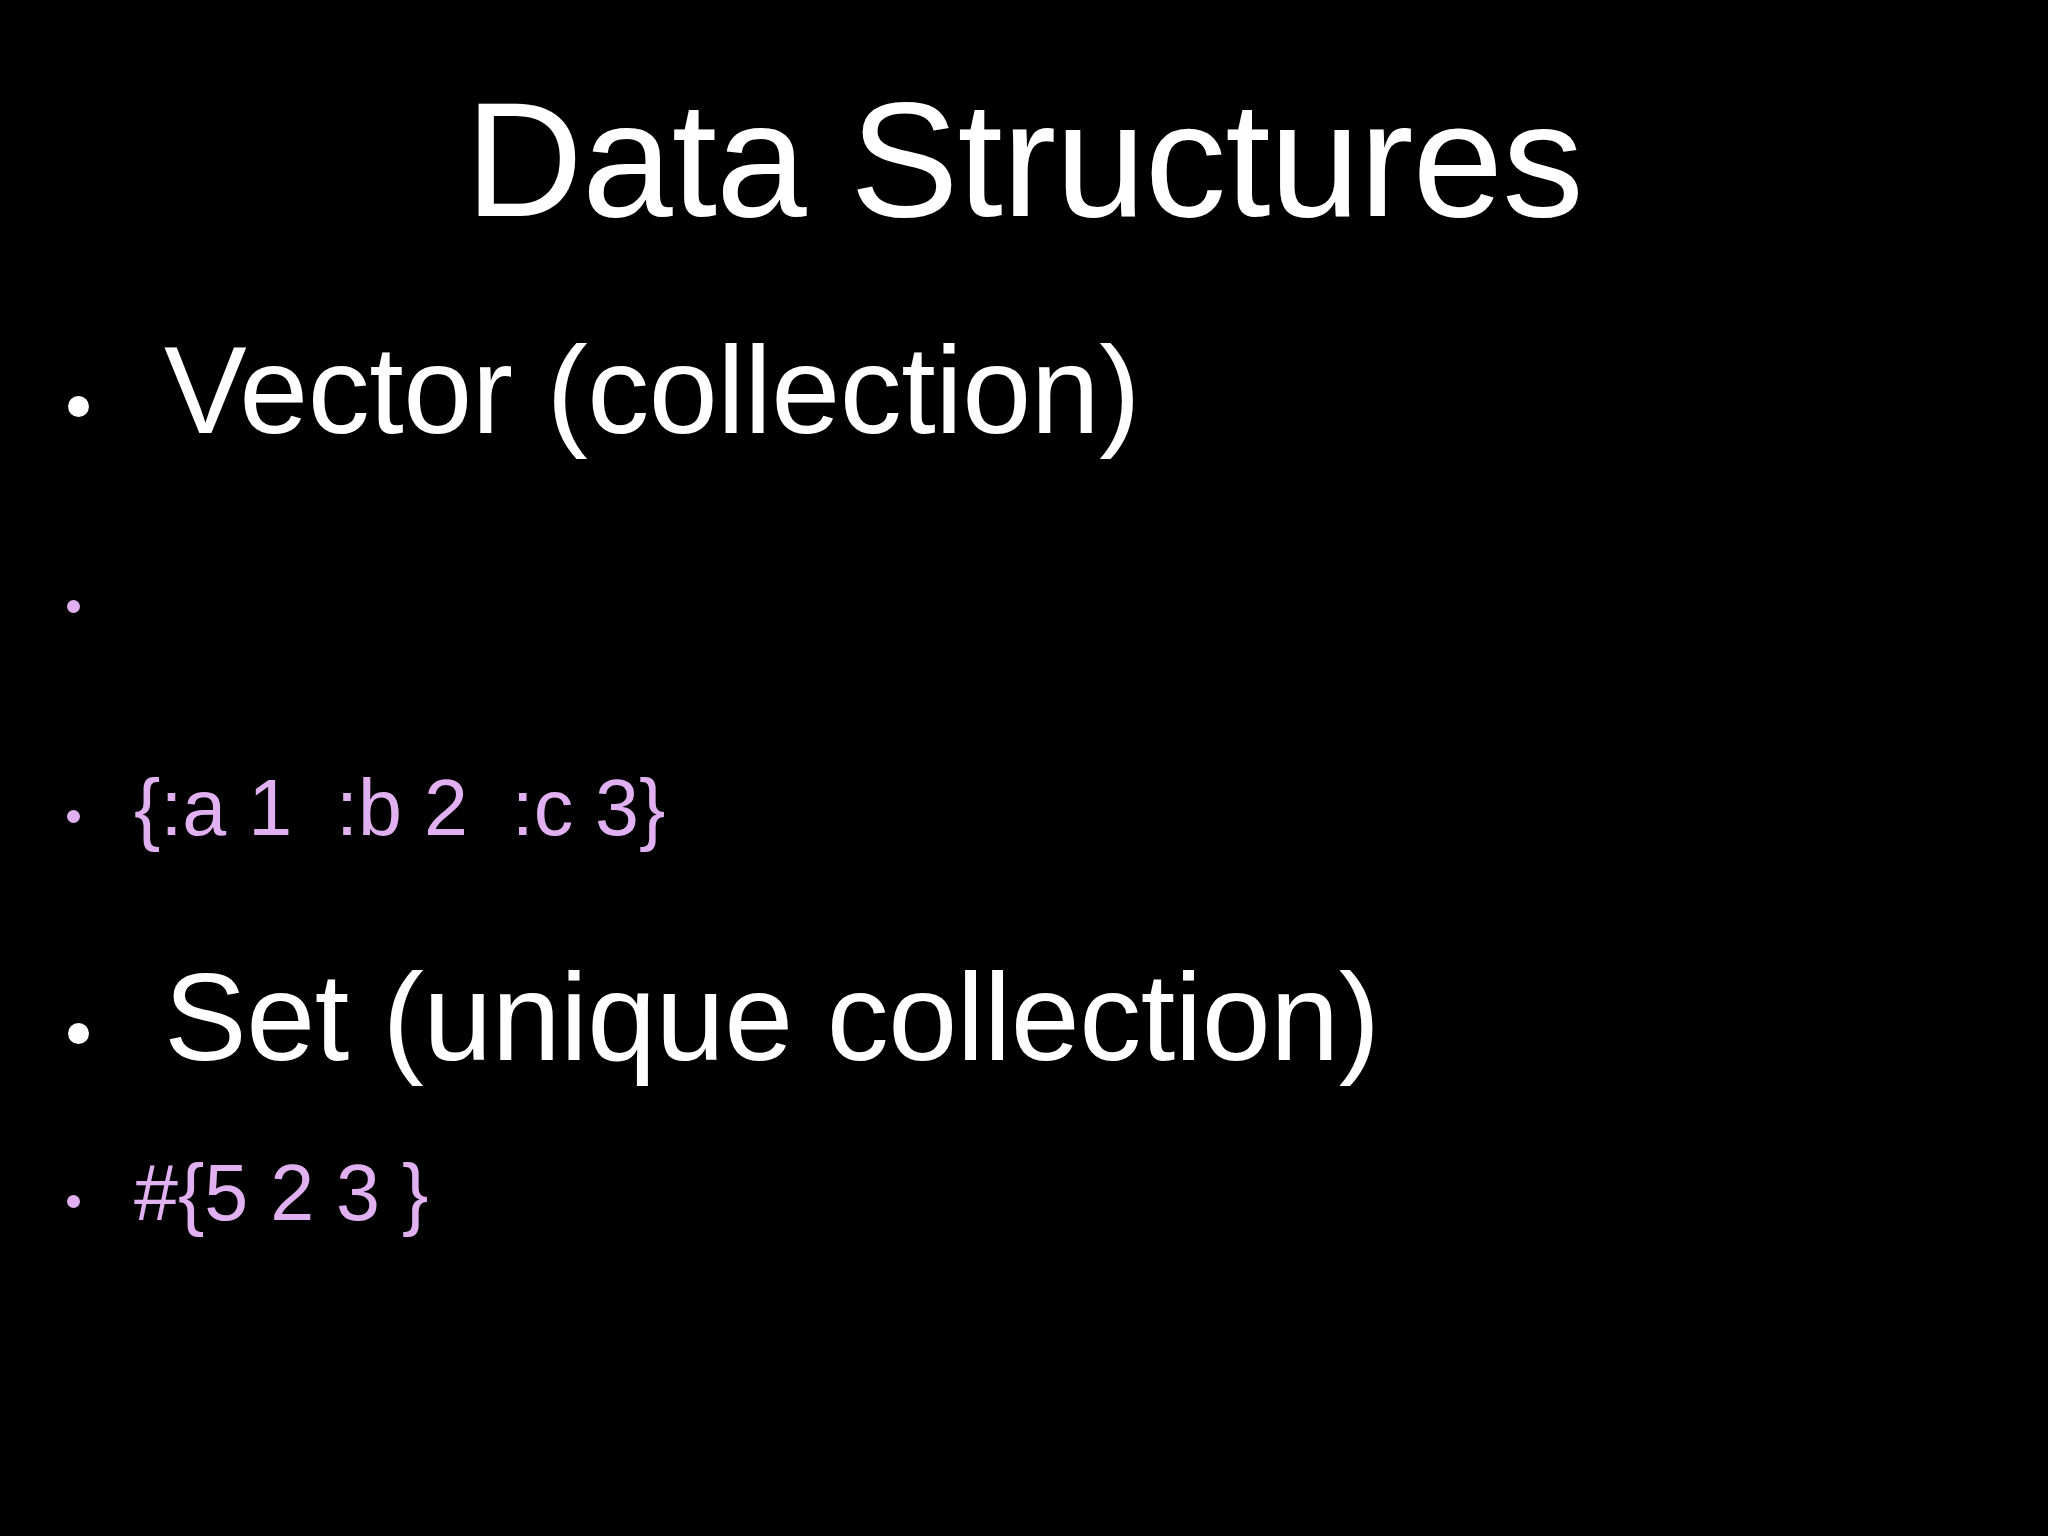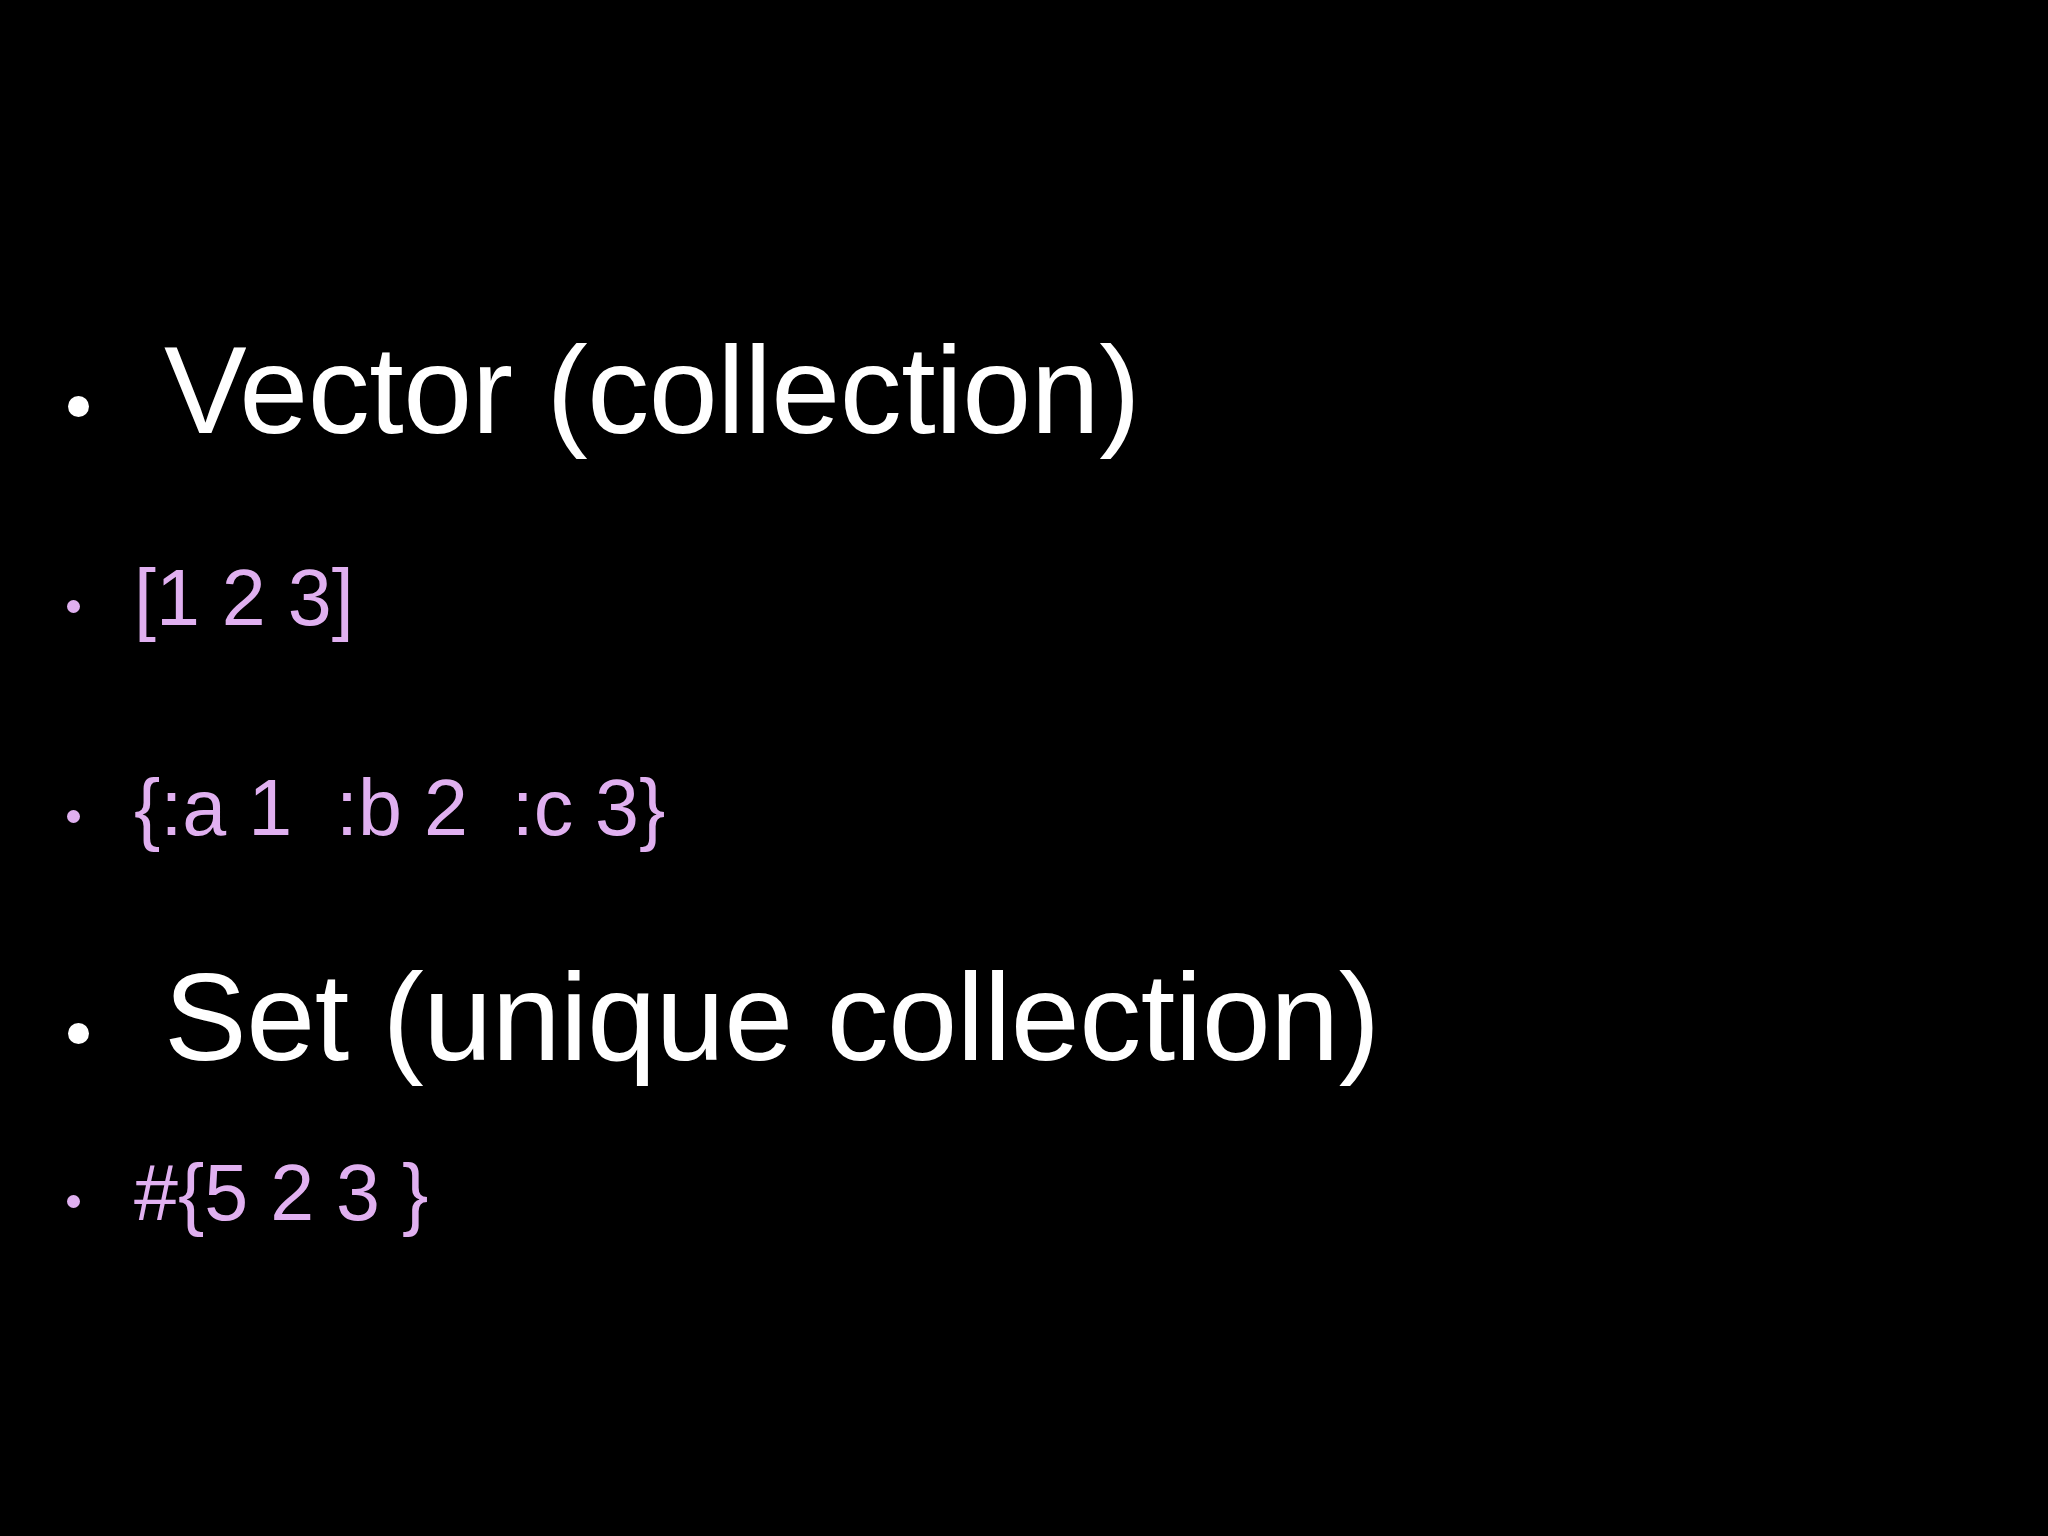--- a/index.html
+++ b/index.html
@@ -109,31 +109,31 @@
   #row-2 { height: 182px; }
   #row-3 { height: 205px; text-align: right; }
   #row-4 { height: 180px; }
   #row-5 { height: 170px; }
 </style>
 </head>
 <body style="background: rgb(0, 0, 0);">
 
 <div id="slide" style="background: rgb(0, 0, 0);">
 
+  <div class="slide-title" style="color: rgb(255, 255, 255);">Data Structures</div>
 
   <div class="bullet-list">
 
     <div class="bullet-row level-1" id="row-0">
       <span class="bullet-marker" style="background: rgb(255, 255, 255);"></span>
       <span class="bullet-text" style="color: rgb(255, 255, 255);">Vector (collection)</span>
     </div>
 
     <div class="bullet-row level-2" id="row-1">
       <span class="bullet-marker" style="background: rgb(224, 176, 240);"></span>
-      <span class="bullet-text" style="color: rgb(224, 176, 240);">[1 2 3]</span>
     </div>
 
 
     <div class="bullet-row level-2" id="row-3">
       <span class="bullet-marker" style="background: rgb(224, 176, 240);"></span>
       <span class="bullet-text" style="color: rgb(224, 176, 240);">{:a 1  :b 2  :c 3}</span>
     </div>
 
     <div class="bullet-row level-1" id="row-4">
       <span class="bullet-marker" style="background: rgb(255, 255, 255);"></span>

